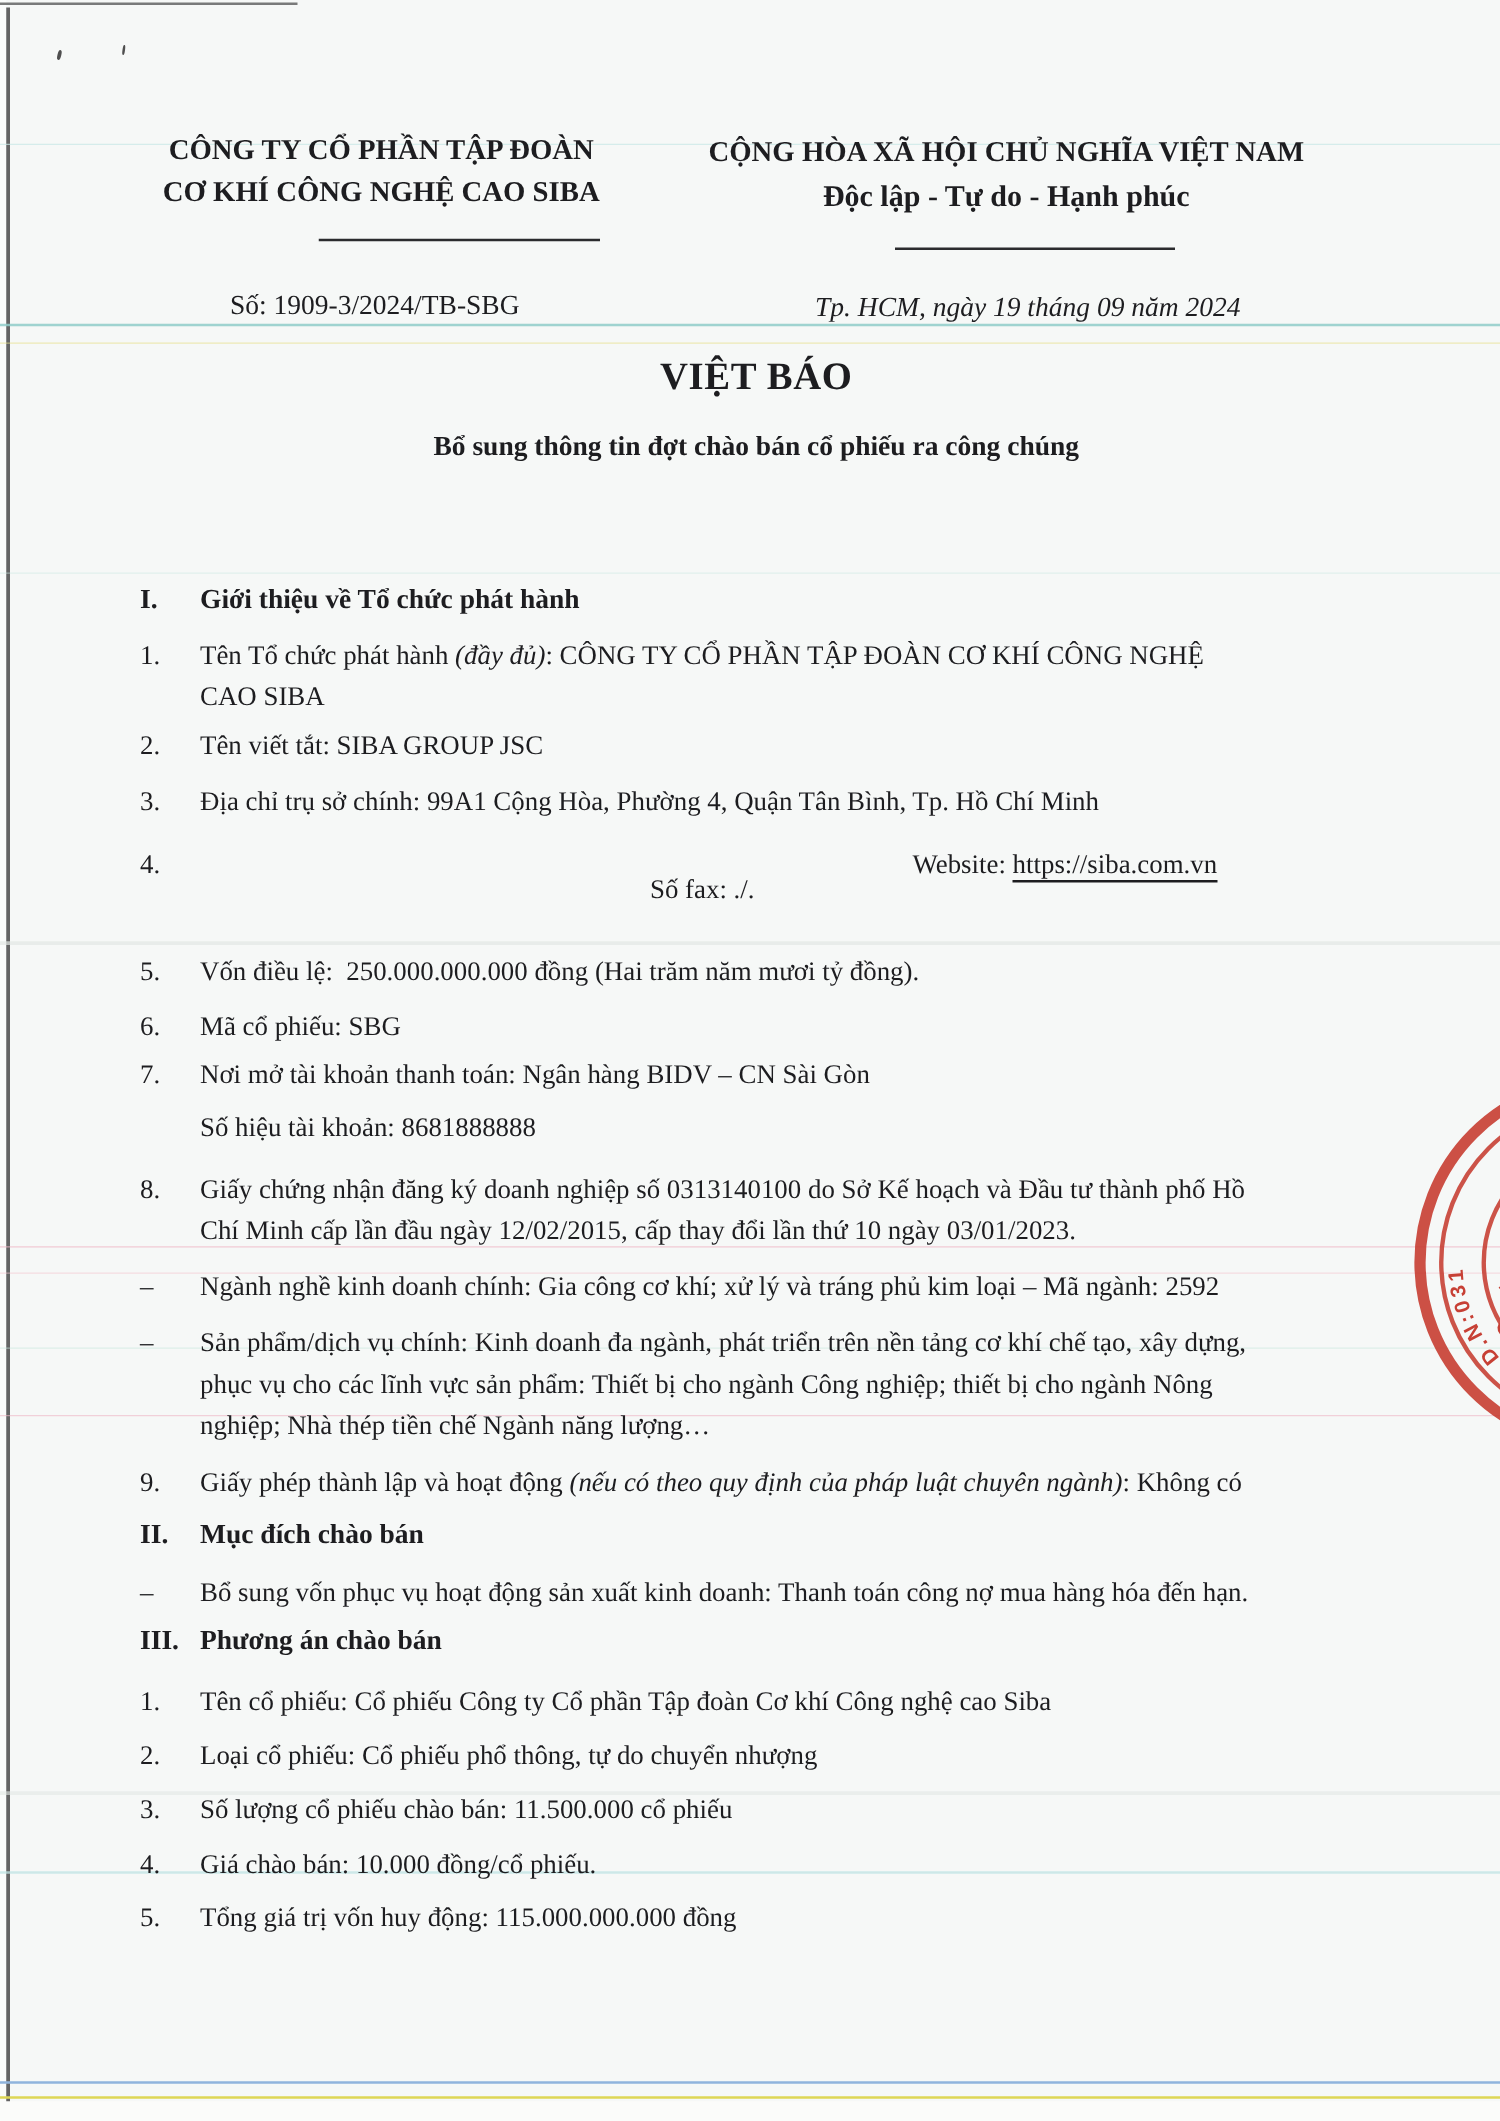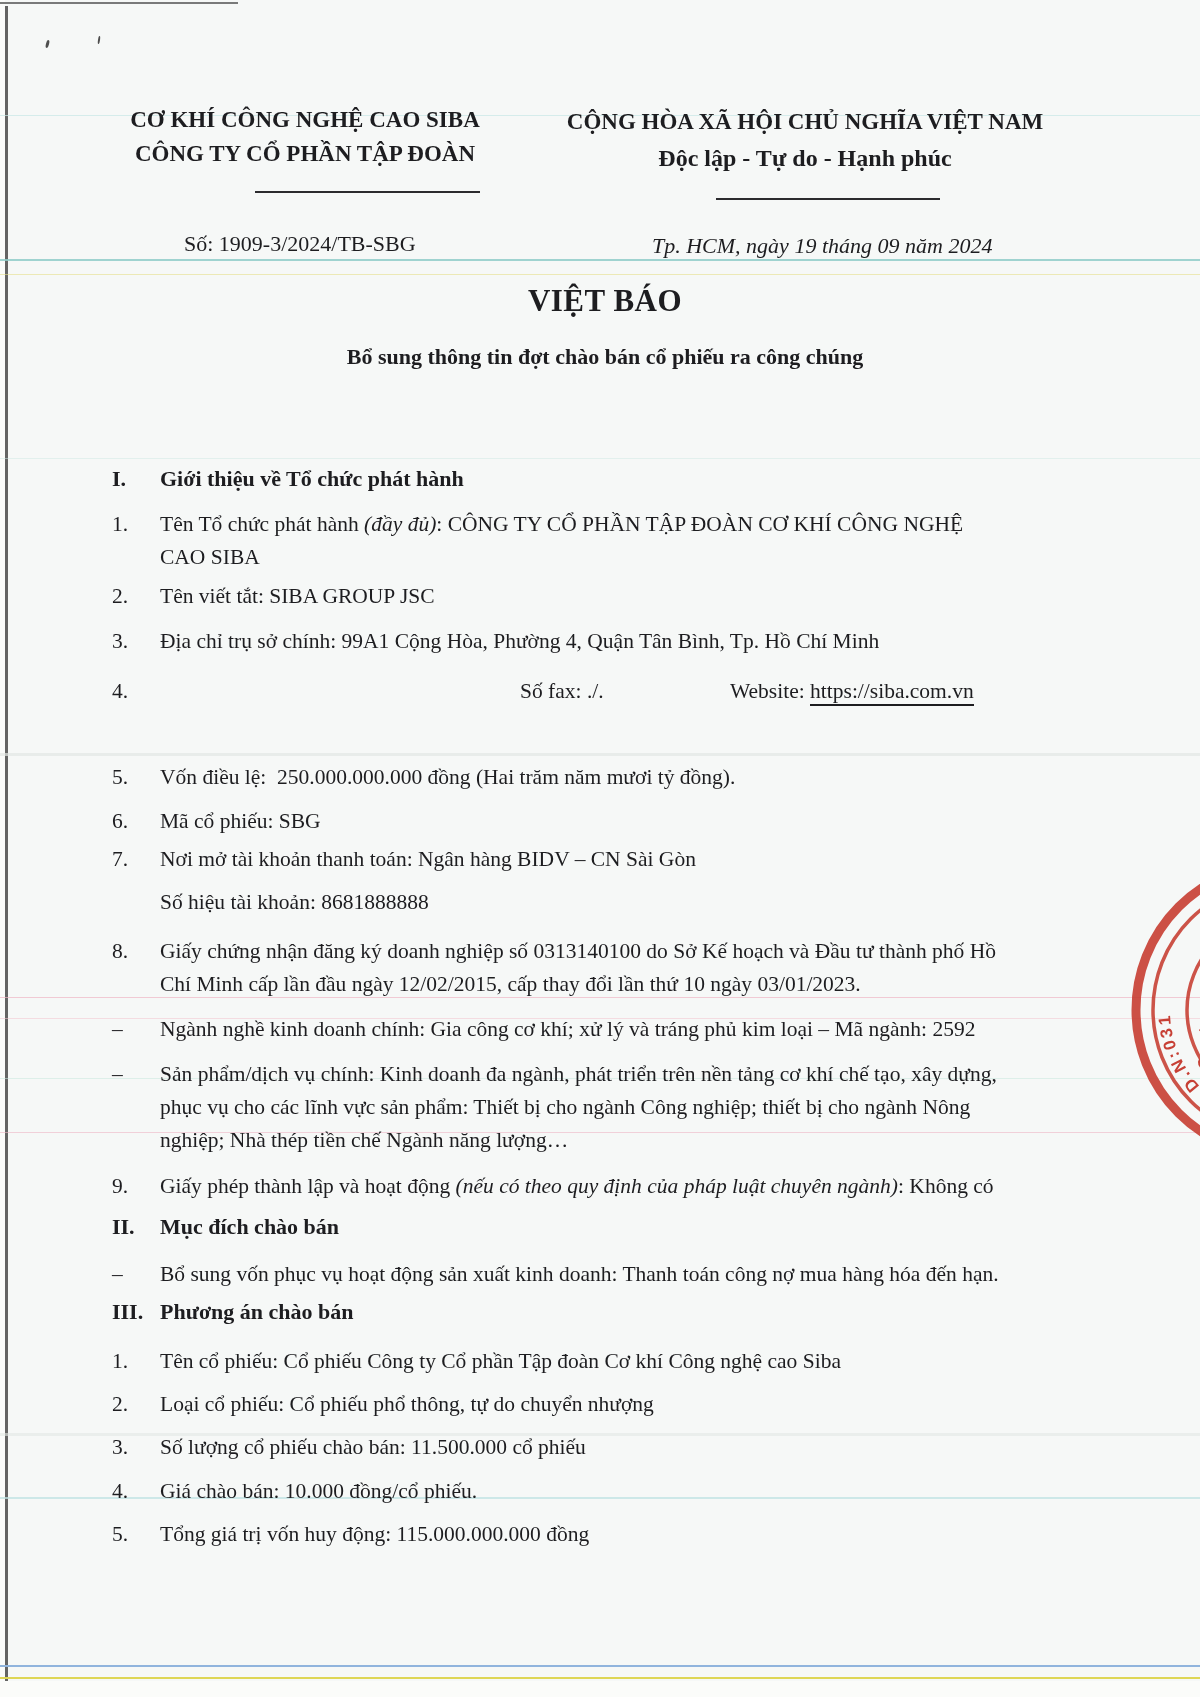--- a/index.html
+++ b/index.html
@@ -31,21 +31,21 @@
   .doc-note{position:absolute;left:140px;top:386px;width:930px;text-align:center;
     font-size:21px;font-style:italic;line-height:31px;}
   
   .row{position:absolute;left:112px;width:906px;font-size:21.5px;line-height:33px;}
   .row .num{position:absolute;left:0;top:0;}
   .row .txt{margin-left:48px;}
   .row.heading{font-weight:bold;font-size:22px;}
   .row.b{font-weight:bold;}
   .seg{position:absolute;top:0;white-space:nowrap;}
   .seg.s-phone{left:57px;}
-  .seg.s-fax{left:408px;}
+  .seg.s-fax{left:408px;margin-top:20px;}
   .seg.s-web{left:618px;}
   .em{font-style:italic;}
   .url{border-bottom:2px solid #1d1d20;padding-bottom:1px;}
   
   .stamp{position:absolute;left:1122px;top:850px;width:320px;height:320px;opacity:.95;}
   .stamp text{font-family:"Liberation Sans","DejaVu Sans",sans-serif;font-weight:bold;}
   .bottom-strip{position:absolute;left:0;top:1681px;width:1200px;height:16px;background:#fbfcfa;}
 </style>
 </head>
 <body>
@@ -67,22 +67,22 @@
   <div class="art" style="top:1018px;background:#f2c4cf;opacity:.55;"></div>
   <div class="art" style="top:1078px;background:#c9e7df;opacity:.55;"></div>
   <div class="art" style="top:1132px;background:#efb6c4;opacity:.6;"></div>
   <div class="art" style="top:1433px;background:#e3e7e5;height:3px;opacity:.6;"></div>
   <div class="art" style="top:1497px;background:#bfe3e3;height:2px;opacity:.75;"></div>
   <div class="art" style="top:1665px;background:#90b4dd;height:2px;"></div>
   <div class="art" style="top:1677px;background:#ded655;height:2px;"></div>
   <div class="bottom-strip"></div>
 
   <div class="hdr-left">
+    <div>CÔNG TY CỔ PHẦN TẬP ĐOÀN</div>
     <div>CƠ KHÍ CÔNG NGHỆ CAO SIBA</div>
-    <div>CÔNG TY CỔ PHẦN TẬP ĐOÀN</div>
   </div>
   <div class="rule" style="left:255px;top:191px;width:225px;"></div>
 
   <div class="hdr-right">
     <div>CỘNG HÒA XÃ HỘI CHỦ NGHĨA VIỆT NAM</div>
     <div class="motto">Độc lập - Tự do - Hạnh phúc</div>
   </div>
   <div class="rule" style="left:716px;top:198px;width:224px;"></div>
 
   <div class="docno">Số: 1909-3/2024/TB-SBG</div>

